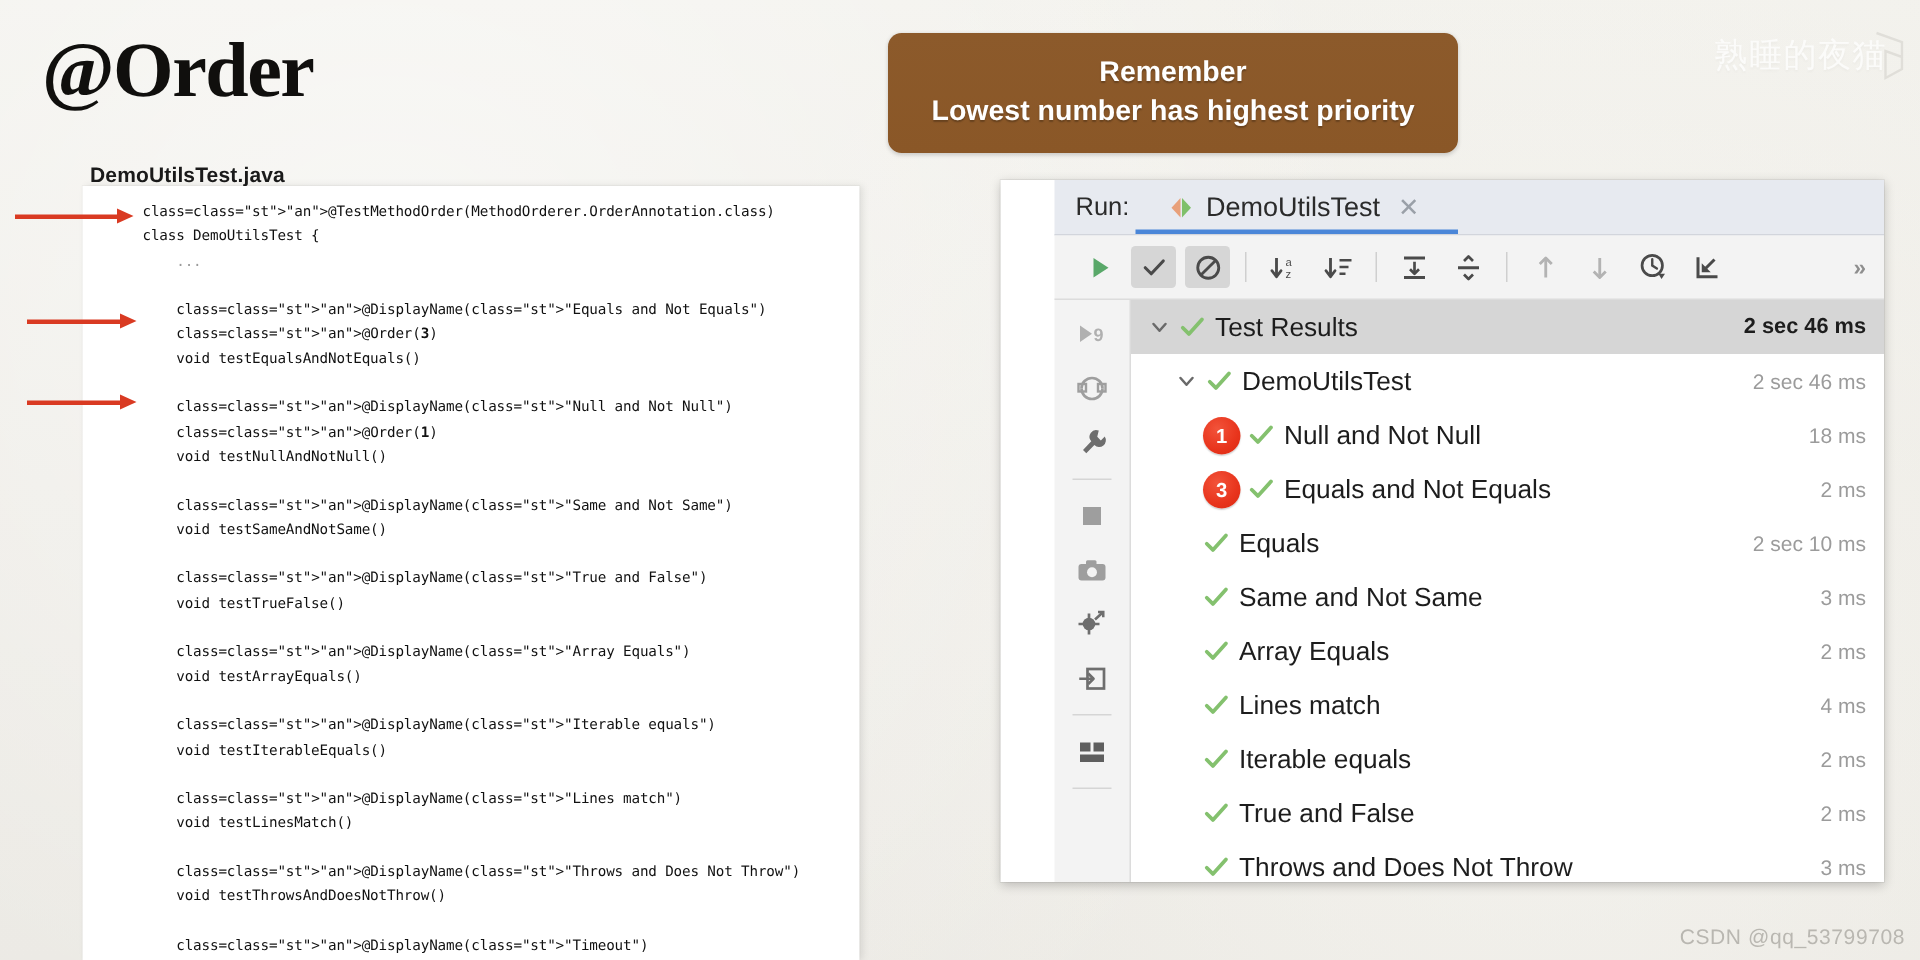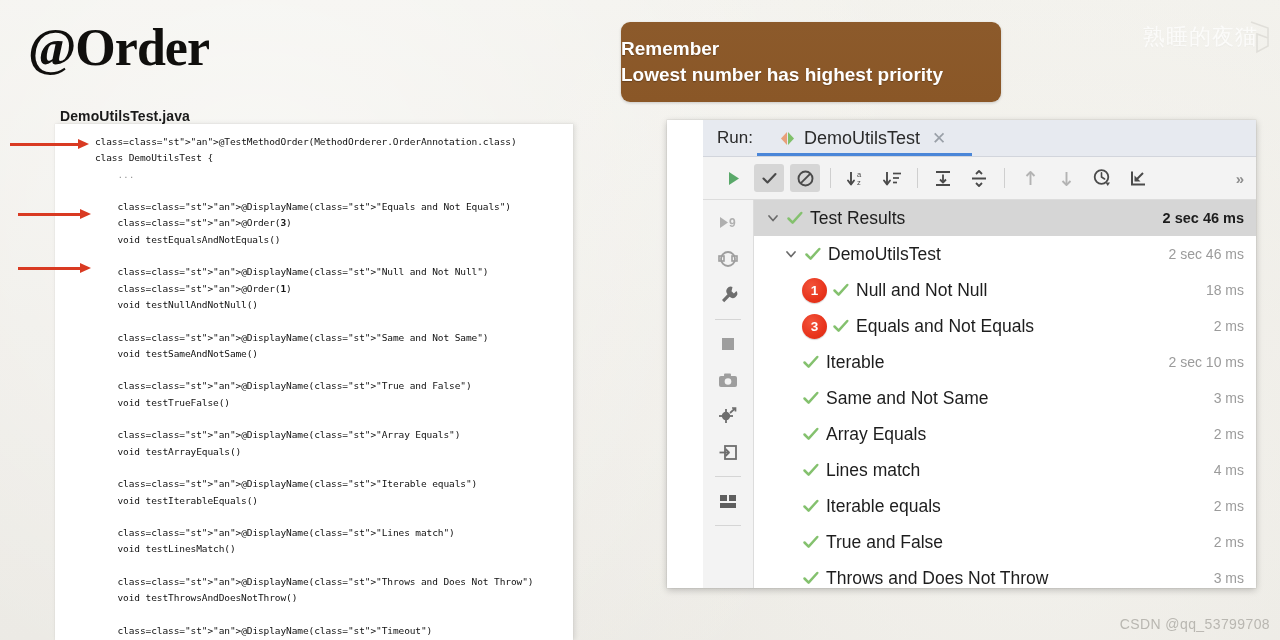--- a/index.html
+++ b/index.html
@@ -68,24 +68,23 @@
     border-top:5.5px solid transparent;border-bottom:5.5px solid transparent;
     border-left:11px solid #d93a22;
   }
 
   
   #banner{
     position:absolute;left:592px;top:22px;width:380px;height:80px;
     background:linear-gradient(180deg,#8c5a2b 0%,#8a5727 100%);
     border-radius:9px;
     box-shadow:0 1px 3px rgba(0,0,0,.18);
-    display:flex;flex-direction:column;justify-content:center;
+    display:flex;flex-direction:column;align-items:center;justify-content:center;
     color:#fff;font-weight:700;font-size:19px;line-height:26px;
     text-shadow:0 1px 1px rgba(0,0,0,.25);
-    margin-left:29px;
   }
 
   
   #ide{
     position:absolute;left:667px;top:120px;width:553px;height:468px;
     background:#ffffff;
     box-shadow:0 2px 7px rgba(0,0,0,.22), 0 0 0 .5px rgba(0,0,0,.08);
     overflow:hidden;
     padding-left:36px;
   }
@@ -406,21 +405,21 @@
             <path d="M2.5 9.5 L6.6 13.6 L15.3 4" fill="none" stroke="#84c16e" stroke-width="2.5" stroke-linecap="round" stroke-linejoin="round"></path>
           </svg>
           <span class="rowname">Equals and Not Equals</span>
           <span class="rowtime">2 ms</span>
         </div>
         <div class="row">
           <span style="display:inline-block;width:48px"></span>
           <svg class="check" viewBox="0 0 18 18">
             <path d="M2.5 9.5 L6.6 13.6 L15.3 4" fill="none" stroke="#84c16e" stroke-width="2.5" stroke-linecap="round" stroke-linejoin="round"></path>
           </svg>
-          <span class="rowname">Iterable</span>
+          <span class="rowname">Equals</span>
           <span class="rowtime">2 sec 10 ms</span>
         </div>
         <div class="row">
           <span style="display:inline-block;width:48px"></span>
           <svg class="check" viewBox="0 0 18 18">
             <path d="M2.5 9.5 L6.6 13.6 L15.3 4" fill="none" stroke="#84c16e" stroke-width="2.5" stroke-linecap="round" stroke-linejoin="round"></path>
           </svg>
           <span class="rowname">Same and Not Same</span>
           <span class="rowtime">3 ms</span>
         </div>

